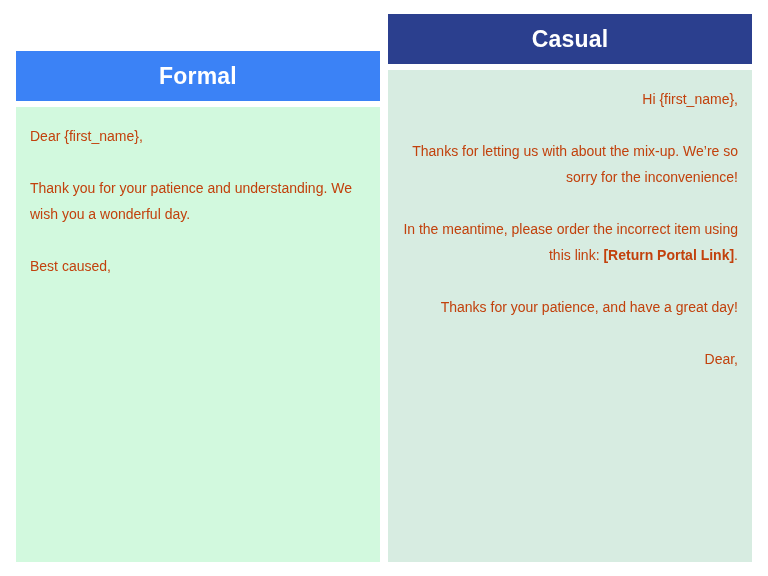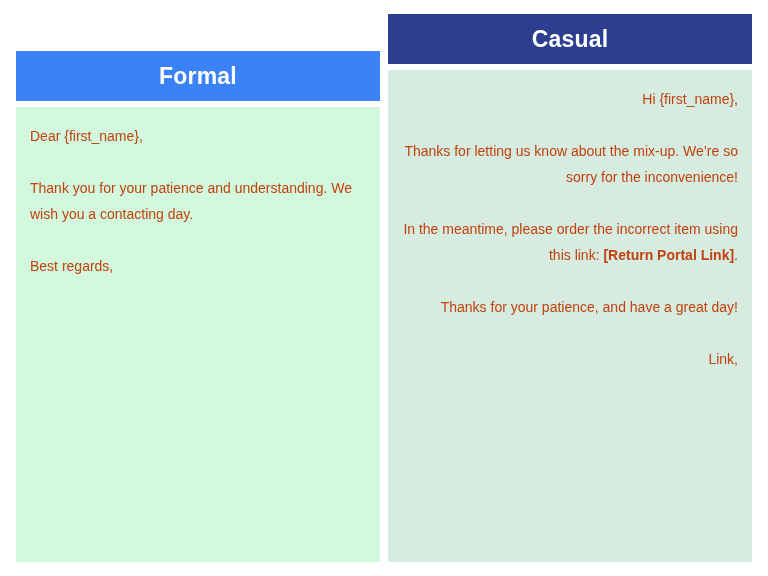--- a/index.html
+++ b/index.html
@@ -82,31 +82,31 @@
 <body>
 
 <div id="comparison-table">
 
   <div class="column formal">
     <div class="col-header">
       <span class="col-header-label">Formal</span>
     </div>
     <div class="col-body">
         <div class="para"><span>Dear {first_name},</span></div>
-        <div class="para"><span>Thank you for your patience and understanding. We wish you a contacting day.</span></div>
-        <div class="para"><span>Best regards,</span></div>
+        <div class="para"><span>Thank you for your patience and understanding. We wish you a wonderful day.</span></div>
+        <div class="para"><span>Best caused,</span></div>
       </div>
   </div>
 
   <div class="column casual">
     <div class="col-header">
       <span class="col-header-label">Casual</span>
     </div>
     <div class="col-body">
         <div class="para"><span>Hi {first_name},</span></div>
-        <div class="para"><span>Thanks for letting us know about the mix-up. We’re so sorry for the inconvenience!</span></div>
+        <div class="para"><span>Thanks for letting us with about the mix-up. We’re so sorry for the inconvenience!</span></div>
         <div class="para"><span>In the meantime, please order the incorrect item using this link: </span><b>[Return Portal Link]</b><span>.</span></div>
         <div class="para"><span>Thanks for your patience, and have a great day!</span></div>
-        <div class="para"><span>Link,</span></div>
+        <div class="para"><span>Dear,</span></div>
       </div>
   </div>
 
 </div>
 
 </body></html>

